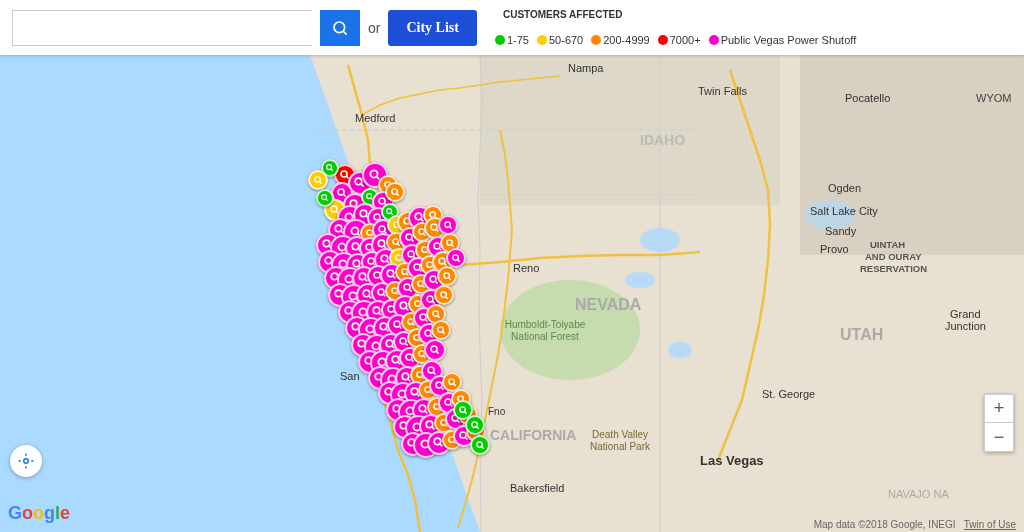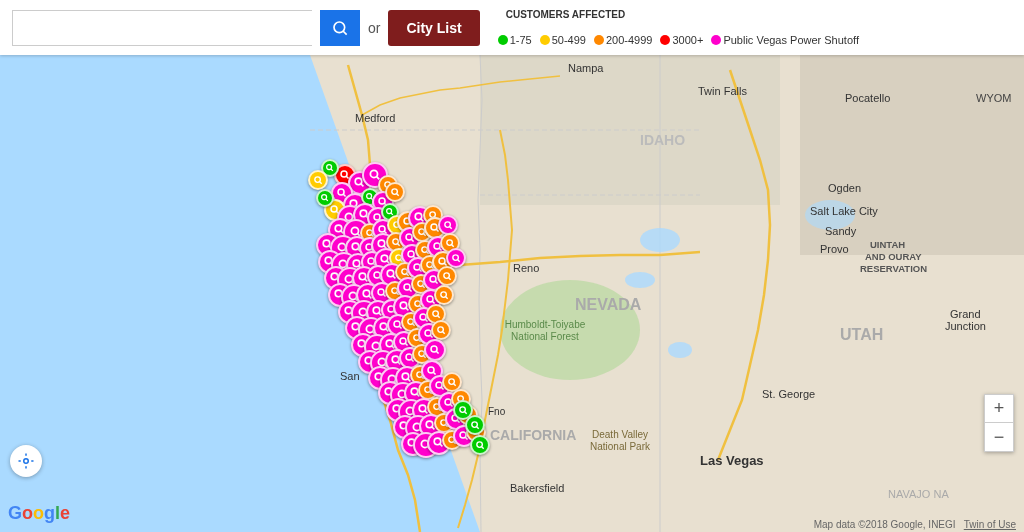--- a/index.html
+++ b/index.html
@@ -55,27 +55,28 @@
     }
 
     #or-label {
       font-size: 14px;
       color: #555;
     }
 
     #city-list-button {
       height: 36px;
       padding: 0 18px;
-      background: #7f1d1d;
+      background: #1d4ed8;
       color: white;
       border: none;
       font-size: 14px;
       font-weight: bold;
       cursor: pointer;
       border-radius: 3px;
+      font-family: Liberation Serif, serif;
     }
 
     #legend {
       display: flex;
       flex-direction: column;
       margin-left: 10px;
       font-size: 11px;
       color: #333;
     }
 
@@ -1039,29 +1040,29 @@
 
     <div id="legend">
       <div id="legend-title">CUSTOMERS AFFECTED</div>
       <div id="legend-items">
         <div class="legend-item">
           <span class="legend-dot" style="background:#00cc00;"></span>
           <span>1-75</span>
         </div>
         <div class="legend-item">
           <span class="legend-dot" style="background:#ffcc00;"></span>
-          <span>50-499</span>
+          <span>50-670</span>
         </div>
         <div class="legend-item">
           <span class="legend-dot" style="background:#ff8800;"></span>
           <span>200-4999</span>
         </div>
         <div class="legend-item">
           <span class="legend-dot" style="background:#ff0000;"></span>
-          <span>3000+</span>
+          <span>7000+</span>
         </div>
         <div class="legend-item">
           <span class="legend-dot" style="background:#ff00cc;"></span>
           <span>Public Vegas Power Shutoff</span>
         </div>
       </div>
     </div>
   </div>
 
   <div id="google-logo">

